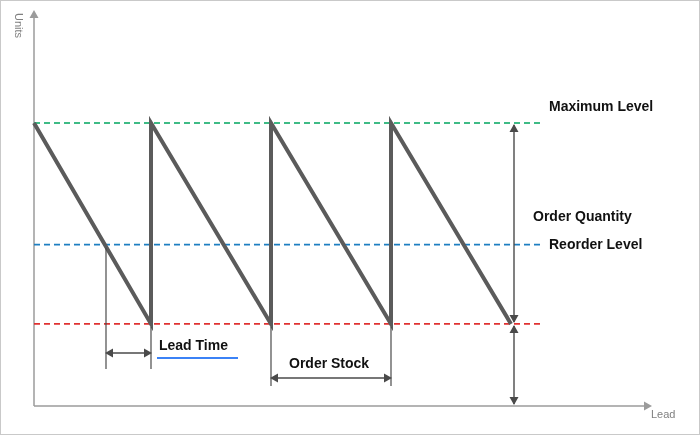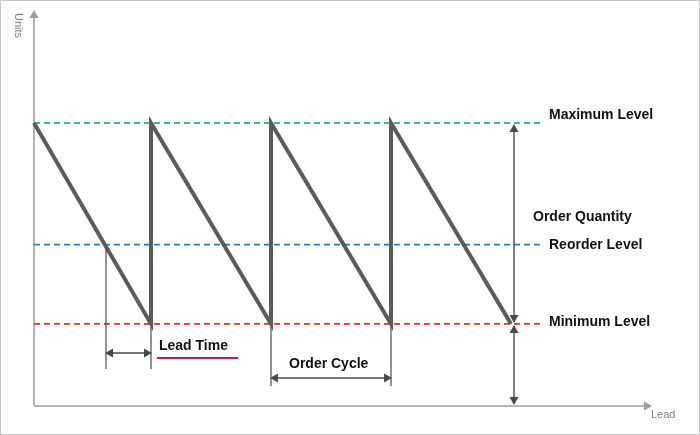--- a/index.html
+++ b/index.html
@@ -23,26 +23,26 @@
     line-height: 1.1;
   }
   .axis-label {
     position: absolute;
     font-size: 11px;
     color: #808080;
     white-space: nowrap;
   }
   .units-label { left: 12px; top: 12px; writing-mode: vertical-rl; }
   .time-label  { left: 650px; top: 407px; }
-  .lbl-max     { left: 548px; top: 106px; }
+  .lbl-max     { left: 548px; top: 98px; }
   .lbl-reorder { left: 548px; top: 236px; }
   .lbl-min     { left: 548px; top: 313px; }
   .lbl-oq      { left: 532px; top: 208px; }
   .lbl-ss      { left: 529px; top: 346px; }
-  .lbl-lead    { left: 156px; top: 337px; padding: 0 10px 4px 2px; border-bottom: 2px solid #be185d; }
+  .lbl-lead    { left: 156px; top: 337px; padding: 0 10px 4px 2px; border-bottom: 2px solid #3b82f6; }
   .lbl-cycle   { left: 288px; top: 355px; }
 </style>
 </head>
 <body>
 
 <div class="canvas">
   <svg id="chart-svg" width="700" height="435" viewBox="0 0 700 435">
       <line x1="33" y1="405" x2="33" y2="14" stroke="#9B9B9B" stroke-width="1.5"></line>
       <line x1="33" y1="405" x2="648" y2="405" stroke="#9B9B9B" stroke-width="1.5"></line>
       <polygon points="33,9 28.5,17 37.5,17" fill="#9B9B9B"></polygon>
@@ -67,17 +67,16 @@
       <line x1="271" y1="377" x2="389" y2="377" stroke="#4A4A4A" stroke-width="1.4"></line>
       <polygon points="269,377 277,372.5 277,381.5" fill="#4A4A4A"></polygon>
       <polygon points="391,377 383,372.5 383,381.5" fill="#4A4A4A"></polygon>
     </svg>
 
   <div class="axis-label units-label">Units</div>
   <div class="axis-label time-label">Lead</div>
 
   <div class="lbl lbl-max">Maximum Level</div>
   <div class="lbl lbl-reorder">Reorder Level</div>
-  <div class="lbl lbl-min">Minimum Level</div>
   <div class="lbl lbl-oq">Order Quantity</div>
   <div class="lbl lbl-lead">Lead Time</div>
-  <div class="lbl lbl-cycle">Order Cycle</div>
+  <div class="lbl lbl-cycle">Order Stock</div>
 </div>
 
 </body></html>

